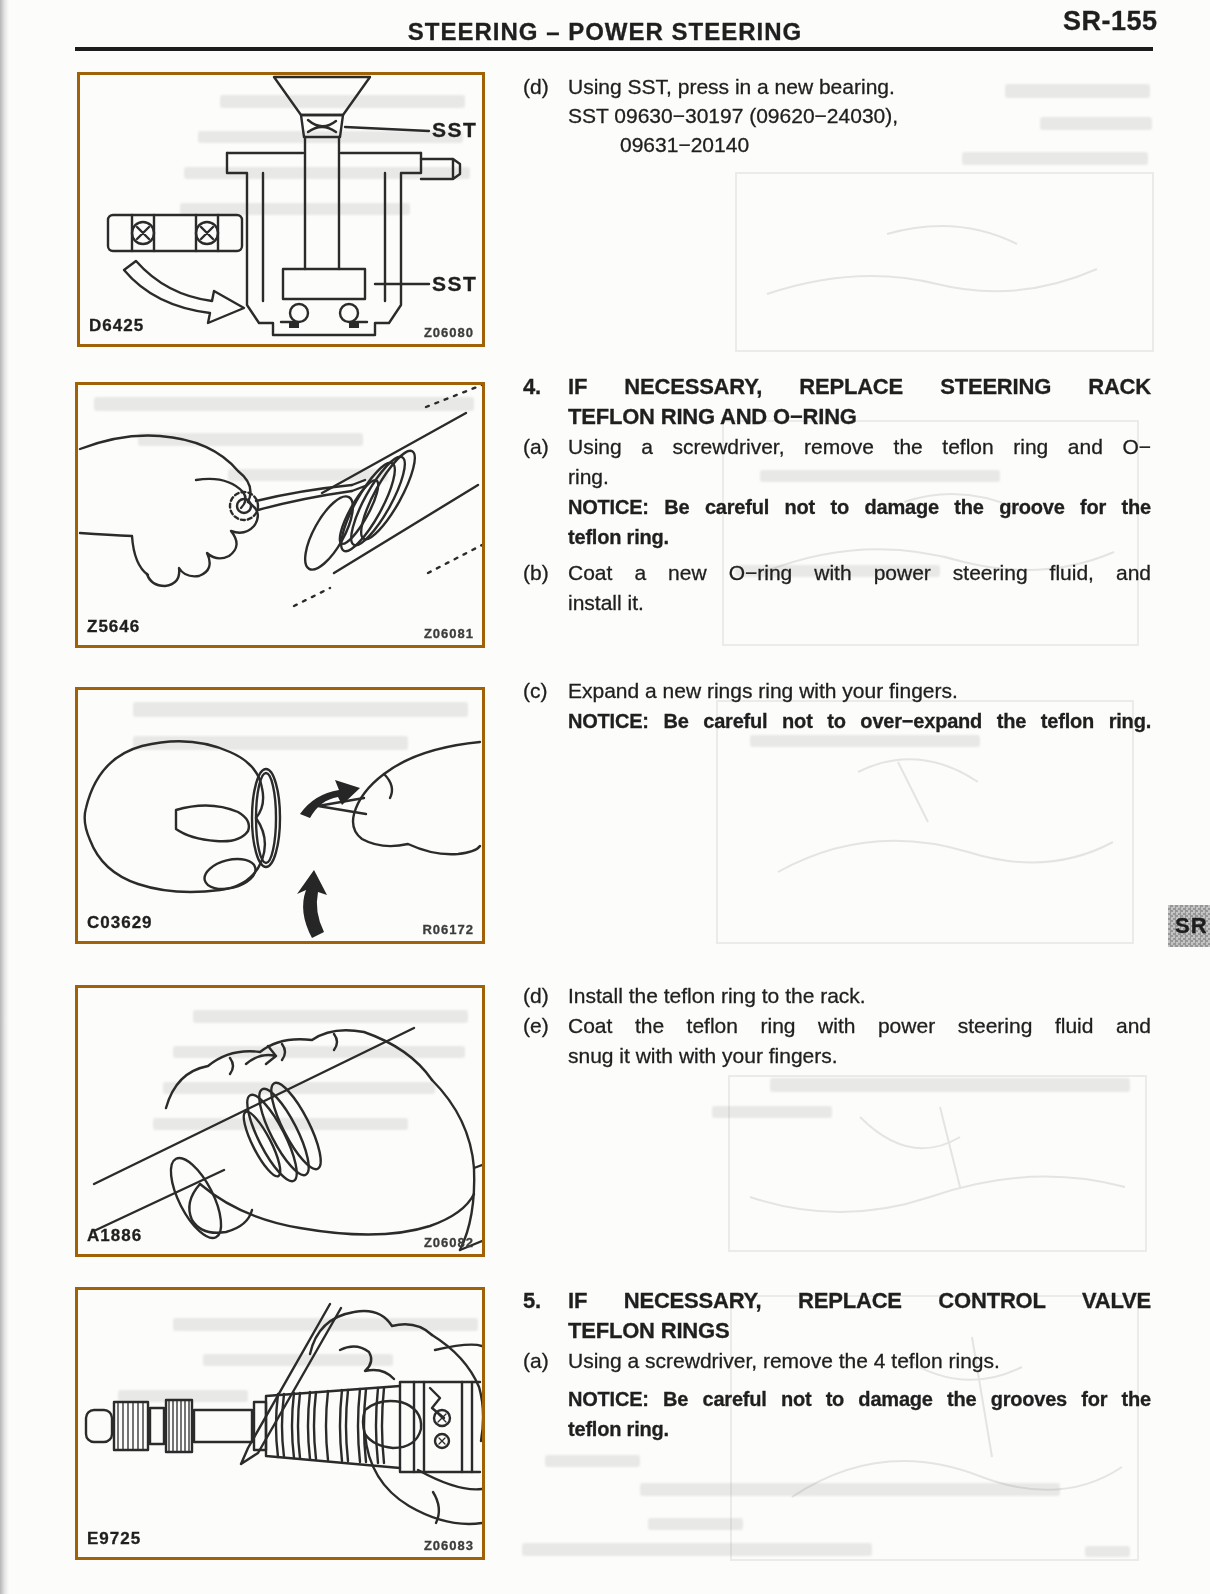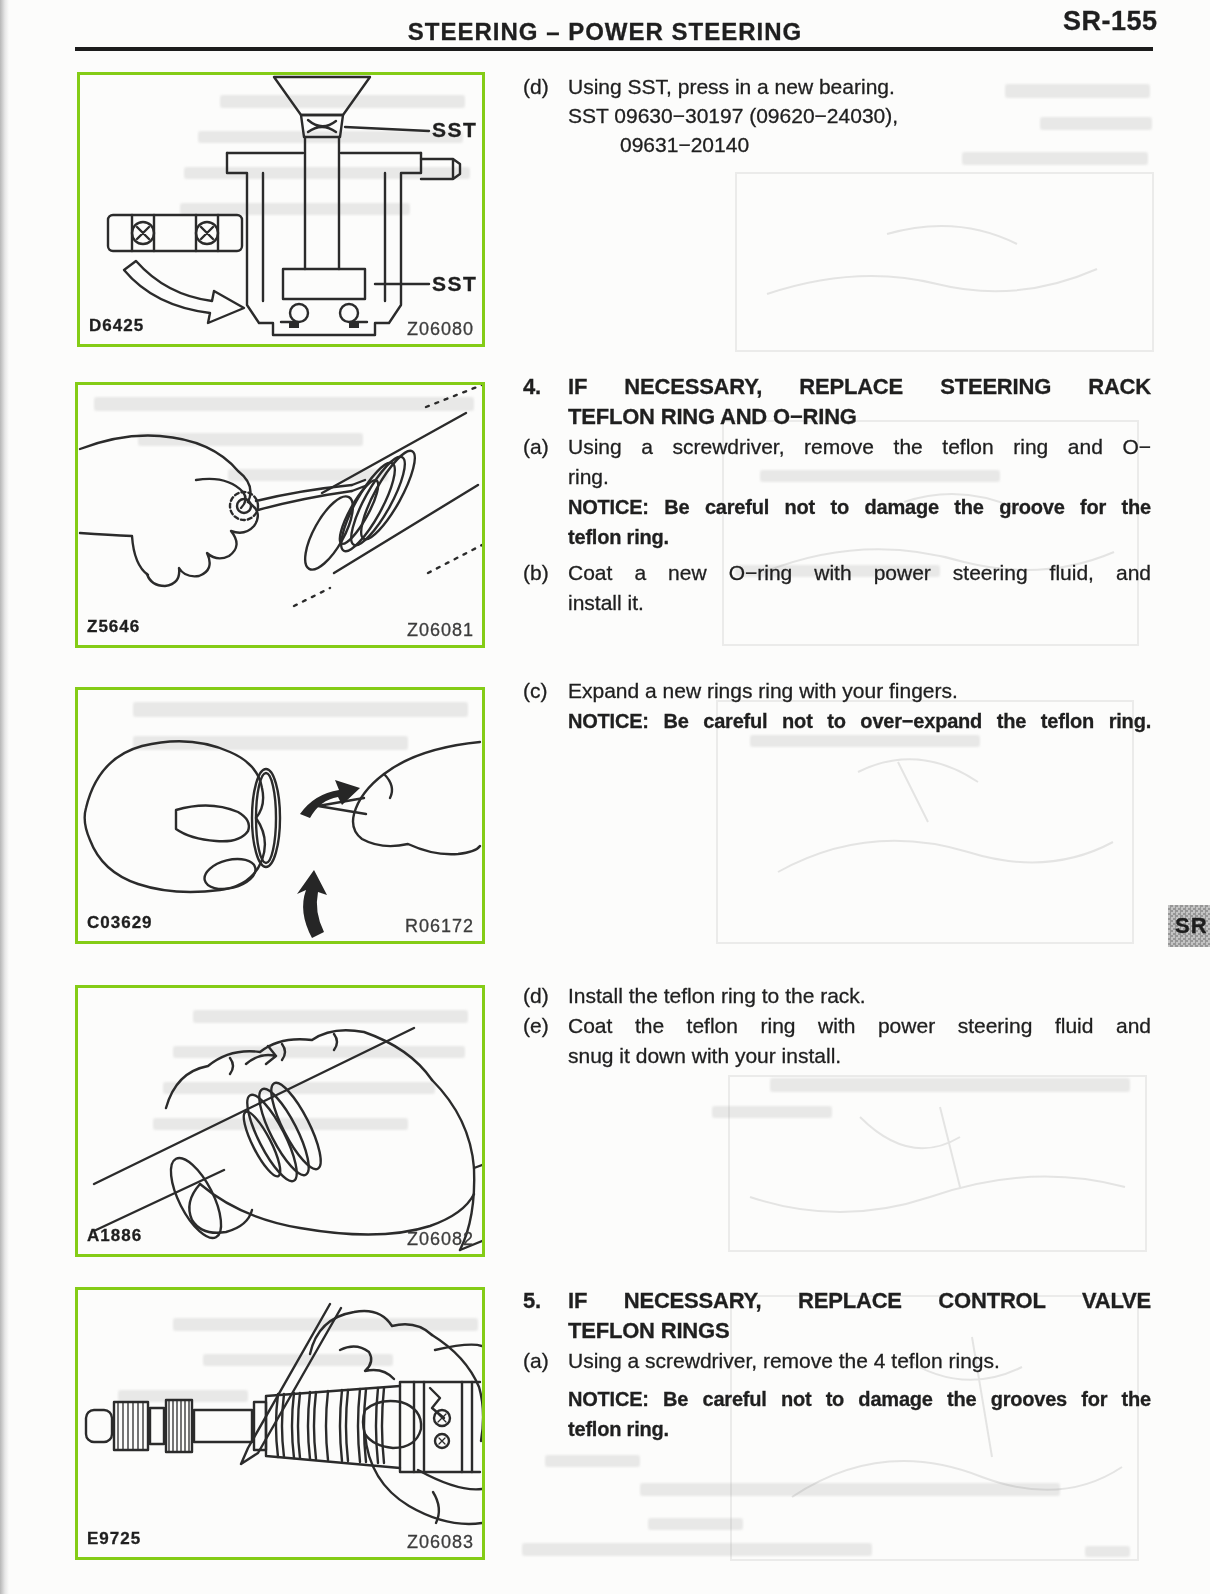--- a/index.html
+++ b/index.html
@@ -6,29 +6,29 @@
   .page{position:relative;width:1210px;height:1594px;background:#fcfcfb;overflow:hidden;
         font-family:"Liberation Sans",sans-serif;color:#1f1f1f;}
   .txtall{ -webkit-text-stroke:0.3px; }
   .scan-edge{position:absolute;left:0;top:0;width:9px;height:100%;
         background:linear-gradient(to right,#b7b7b7,#e7e7e7 55%,rgba(231,231,231,0));}
   .title{position:absolute;left:0;top:18px;width:1210px;text-align:center;
         font-size:24px;font-weight:700;letter-spacing:1px;}
   .pageno{position:absolute;left:1063px;top:6px;font-size:27px;font-weight:700;letter-spacing:0.5px;}
   .hrule{position:absolute;left:75px;top:47px;width:1078px;height:4px;background:#1c1c1c;}
 
-  .figbox{position:absolute;border:3px solid #84cc16;}
+  .figbox{position:absolute;border:3px solid #a16207;}
   .fb1{left:77px;top:72px;width:402px;height:269px;}
   .fb2{left:75px;top:382px;width:404px;height:260px;}
   .fb3{left:75px;top:687px;width:404px;height:251px;}
   .fb4{left:75px;top:985px;width:404px;height:266px;}
   .fb5{left:75px;top:1287px;width:404px;height:267px;}
   .figsvg{position:absolute;left:0;top:0;width:100%;height:100%;}
   .codeL{position:absolute;left:9px;bottom:8px;font-size:17px;font-weight:700;letter-spacing:1px;}
-  .codeR{position:absolute;right:8px;bottom:4px;font-size:18px;font-weight:400;color:#3c3c3c;letter-spacing:1px;}
+  .codeR{position:absolute;right:8px;bottom:4px;font-size:13px;font-weight:700;color:#3c3c3c;letter-spacing:1px;}
   .sstlbl{position:absolute;font-size:21px;font-weight:700;letter-spacing:1.5px;}
 
   .tblock{position:absolute;left:523px;width:628px;font-size:21px;line-height:30px;}
   .row{display:flex;}
   .mk{flex:0 0 45px;}
   .tx{flex:1;white-space:nowrap;}
   .jl{text-align:justify;text-align-last:justify;white-space:normal;}
   .hd{font-weight:700;font-size:22px;letter-spacing:-0.2px;}
   .ntc{font-weight:700;font-size:20px;letter-spacing:-0.2px;}
   .ind{padding-left:52px;}
@@ -305,21 +305,21 @@
     <div class="row">
         <span class="mk">(d)</span>
       <span class="tx">Install the teflon ring to the rack.</span>
       </div>
     <div class="row">
         <span class="mk">(e)</span>
       <span class="tx jl">Coat the teflon ring with power steering fluid and</span>
       </div>
     <div class="row">
         <span class="mk"></span>
-      <span class="tx">snug it down with your install.</span>
+      <span class="tx">snug it with with your fingers.</span>
       </div>
   </div>
 
   <div class="tblock" style="top:1286px;">
     <div class="row">
         <span class="mk hd">5.</span>
       <span class="tx hd jl">IF NECESSARY, REPLACE CONTROL VALVE</span>
       </div>
     <div class="row">
         <span class="mk"></span>

